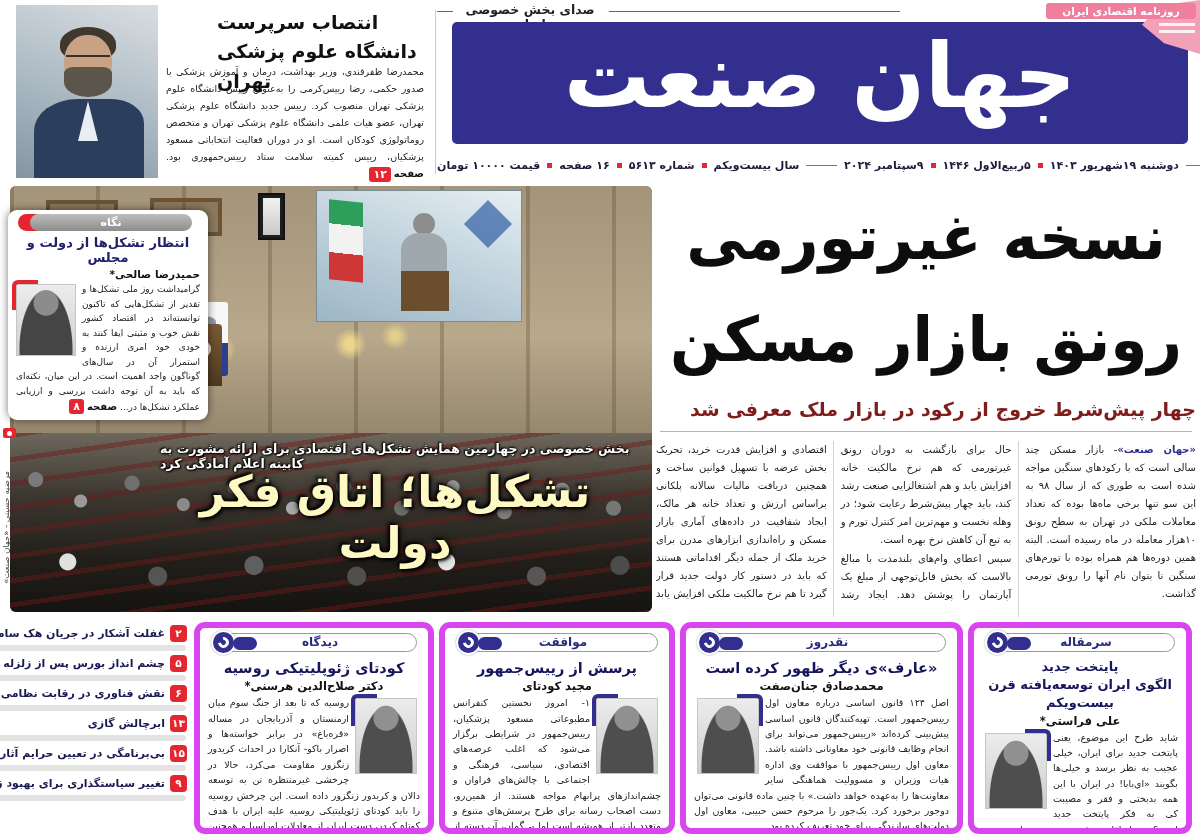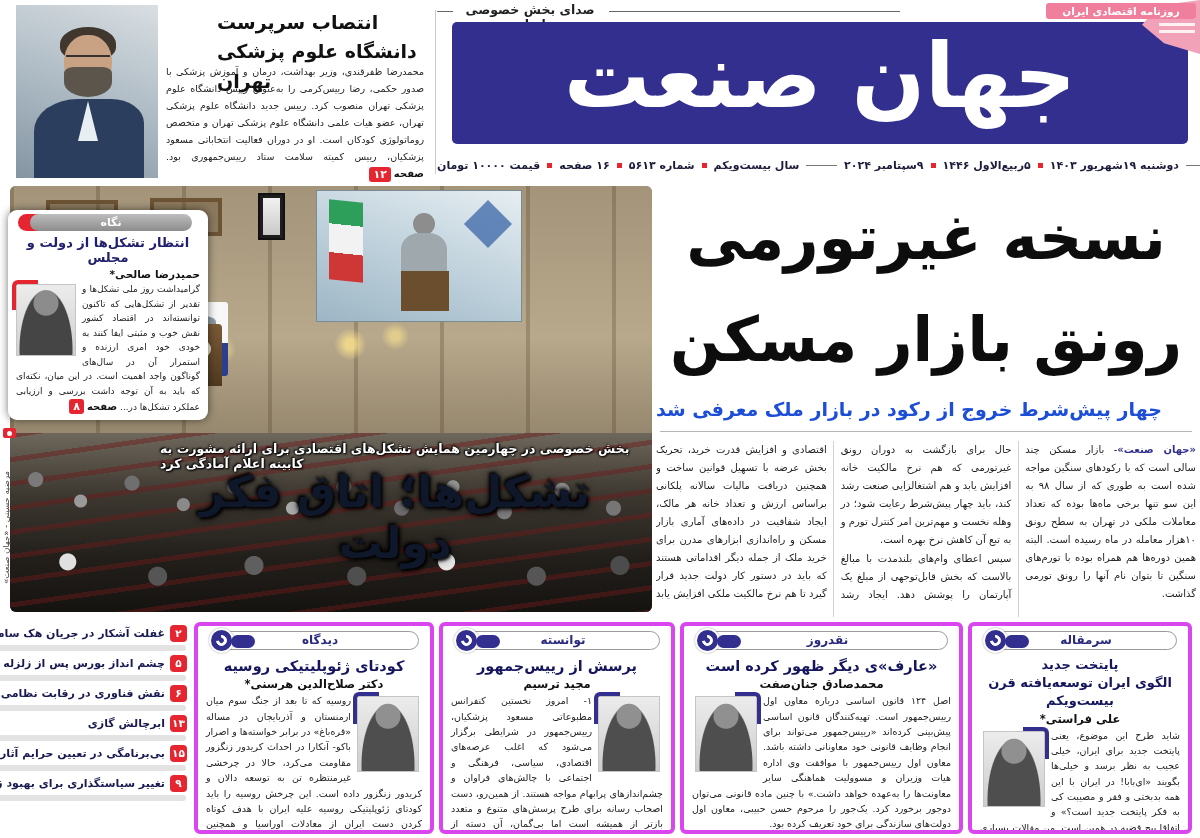--- a/index.html
+++ b/index.html
@@ -102,21 +102,21 @@
        radial-gradient(circle at 38% 74%, #5f5f5f 0 9px, rgba(0,0,0,0) 10px),
        radial-gradient(circle at 54% 80%, #4f4f4f 0 9px, rgba(0,0,0,0) 10px),
        radial-gradient(circle at 68% 72%, #e6e6e6 0 8px, rgba(0,0,0,0) 9px),
        radial-gradient(circle at 82% 80%, #565656 0 9px, rgba(0,0,0,0) 10px),
        radial-gradient(circle at 95% 74%, #4c4c4c 0 9px, rgba(0,0,0,0) 10px),
        repeating-linear-gradient(172deg, rgba(110,26,26,.45) 0 5px, rgba(0,0,0,0) 5px 24px),
        linear-gradient(180deg,#6e675c,#3c372f 35%,#221f1b 70%,#151310); }
   .ph-kicker { position:absolute; left:150px; right:14px; top:255px; text-align:left; color:#fff;
                font-size:12.5px; font-weight:bold; z-index:4;
                text-shadow:0 0 3px #000, 1px 1px 2px #000, -1px -1px 2px #000; }
-  .ph-title { position:absolute; left:140px; right:12px; top:280px; text-align:center; color:#0f172a;
+  .ph-title { position:absolute; left:140px; right:12px; top:280px; text-align:center; color:#fef9c3;
               font-size:44px; font-weight:bold; z-index:4;
               text-shadow:2px 2px 3px rgba(0,0,0,.95), -2px -2px 3px rgba(0,0,0,.9), 0 0 10px rgba(0,0,0,.8); }
 
   
   .negah { position:absolute; left:8px; top:210px; width:200px; height:210px; background:#fff; z-index:5;
            border-radius:9px; box-shadow:0 0 8px rgba(0,0,0,.55); padding:3px 8px 4px; overflow:hidden; }
   .negah-head { display:flex; direction:rtl; gap:0; height:17px; margin:1px 8px 4px 14px; position:relative; }
   .negah-pill { flex:1; background:linear-gradient(#bdbdbd,#8d8d8d); border-radius:9px; color:#fff;
                 font-size:11px; font-weight:bold; text-align:center; line-height:17px; z-index:1; }
   .negah-red { position:absolute; left:-12px; top:0; width:52px; height:17px; background:#e5252f; border-radius:9px; }
@@ -133,31 +133,31 @@
 
   .credit-cam { position:absolute; left:3px; top:428px; width:13px; height:10px; background:#e5252f; border-radius:2px; z-index:6; }
   .credit-cam::after { content:''; position:absolute; left:4px; top:2.5px; width:5px; height:5px; background:#fff; border-radius:50%; }
   .credit-text { position:absolute; left:1px; top:442px; width:15px; height:170px; z-index:6;
                  writing-mode:vertical-rl; transform:rotate(180deg); font-size:8.5px; color:#444; text-align:center; }
 
   
   .lead { position:absolute; top:186px; right:4px; width:540px; height:430px; }
   .lead-h1 { text-align:center; font-weight:bold; color:#0d0d0d; font-size:60px; line-height:102px;
              transform:scaleY(1.03); letter-spacing:-1px; white-space:nowrap; }
-  .lead-sub { text-align:left; font-size:19px; font-weight:bold; color:#1d4ed8; margin-top:8px; }
+  .lead-sub { text-align:right; font-size:19px; font-weight:bold; color:#7f1d1d; margin-top:8px; }
   .lead-rule { height:1px; background:#b5b5b5; margin:11px 4px 9px; }
   .lead-cols { column-count:3; column-gap:14px; column-rule:1px solid #d0d0d0; direction:rtl;
                font-size:10px; line-height:1.8; text-align:justify; height:176px; overflow:hidden; color:#1c1c1c; }
   .lead-cols p { margin-bottom:1px; }
   .inline-brand { color:#322f8e; font-weight:bold; }
 
   
   .bottom { position:absolute; top:622px; left:0; right:0; height:212px; padding:0 8px; display:flex;
             gap:5px; direction:rtl; }
-  .card { border:4px solid #d946ef; border-radius:6px; background:#fff; padding:3px 8px 4px; overflow:hidden; flex:none; }
+  .card { border:6px solid #d946ef; border-radius:11px; background:#fff; padding:3px 8px 4px; overflow:hidden; flex:none; }
   .card-head { position:relative; height:19px; border:1px solid #9a9a9a; border-radius:10px; margin:2px 3px 6px 15px; }
   .card-head-label { display:block; text-align:center; font-size:12px; font-weight:bold; color:#2a2a7e; line-height:17px; }
   .head-logo { position:absolute; left:-13px; top:-4px; width:25px; height:25px; background:#322f8e;
                border:2px solid #fff; border-radius:50%; box-shadow:0 0 2px rgba(0,0,0,.4); z-index:2; }
   .head-logo::after { content:''; position:absolute; inset:5px; border:3px solid #fff; border-left-color:rgba(255,255,255,0);
                border-radius:50%; transform:rotate(40deg); }
   .head-logo::before { content:''; position:absolute; left:20px; top:5px; width:24px; height:13px;
                background:#322f8e; border-radius:7px; }
   .card-title { text-align:center; font-size:14.5px; font-weight:bold; color:#16165e; line-height:1.4; }
   .card-title.small { font-size:13px; }
@@ -329,24 +329,24 @@
       <div class="card-body">
         <div class="cphoto fl"></div>
         <span>اصل ۱۲۴ قانون اساسی درباره معاون اول رییس‌جمهور است. تهیه‌کنندگان قانون اساسی پیش‌بینی کرده‌اند «رییس‌جمهور می‌تواند برای انجام وظایف قانونی خود معاونانی داشته باشد. معاون اول رییس‌جمهور با موافقت وی اداره هیات وزیران و مسوولیت هماهنگی سایر معاونت‌ها را به‌عهده خواهد داشت.» با چنین ماده قانونی می‌توان دوجور برخورد کرد. یک‌جور را مرحوم حسن حبیبی، معاون اول دولت‌های سازندگی برای خود تعریف کرده بود.</span>
         
       </div>
     </div>
 
     <div class="card w-yaddasht">
       <div class="card-head">
         <span class="head-logo"></span>
-        <span class="card-head-label">توانسته</span>
+        <span class="card-head-label">موافقت</span>
       </div>
       <div class="card-title">پرسش از رییس‌جمهور</div>
-      <div class="card-author">مجید ترسیم</div>
+      <div class="card-author">مجید کودتای</div>
       <div class="card-body">
         <div class="cphoto fr"></div>
         <span>۱- امروز نخستین کنفرانس مطبوعاتی مسعود پزشکیان، رییس‌جمهور در شرایطی برگزار می‌شود که اغلب عرصه‌های اقتصادی، سیاسی، فرهنگی و اجتماعی با چالش‌های فراوان و چشم‌اندازهای پرابهام مواجه هستند. از همین‌رو، دست اصحاب رسانه برای طرح پرسش‌های متنوع و متعدد بازتر از همیشه است اما بی‌گمان، آن دسته از پرسش‌هایی که رییس‌جمهور را به ترسیم راه پیش‌روی دولت چهاردهم در همین روزهای آغازین فعالیت چهارساله این ...</span>
         
       </div>
     </div>
 
     <div class="card w-didgah">
       <div class="card-head">
         <span class="head-logo"></span>

